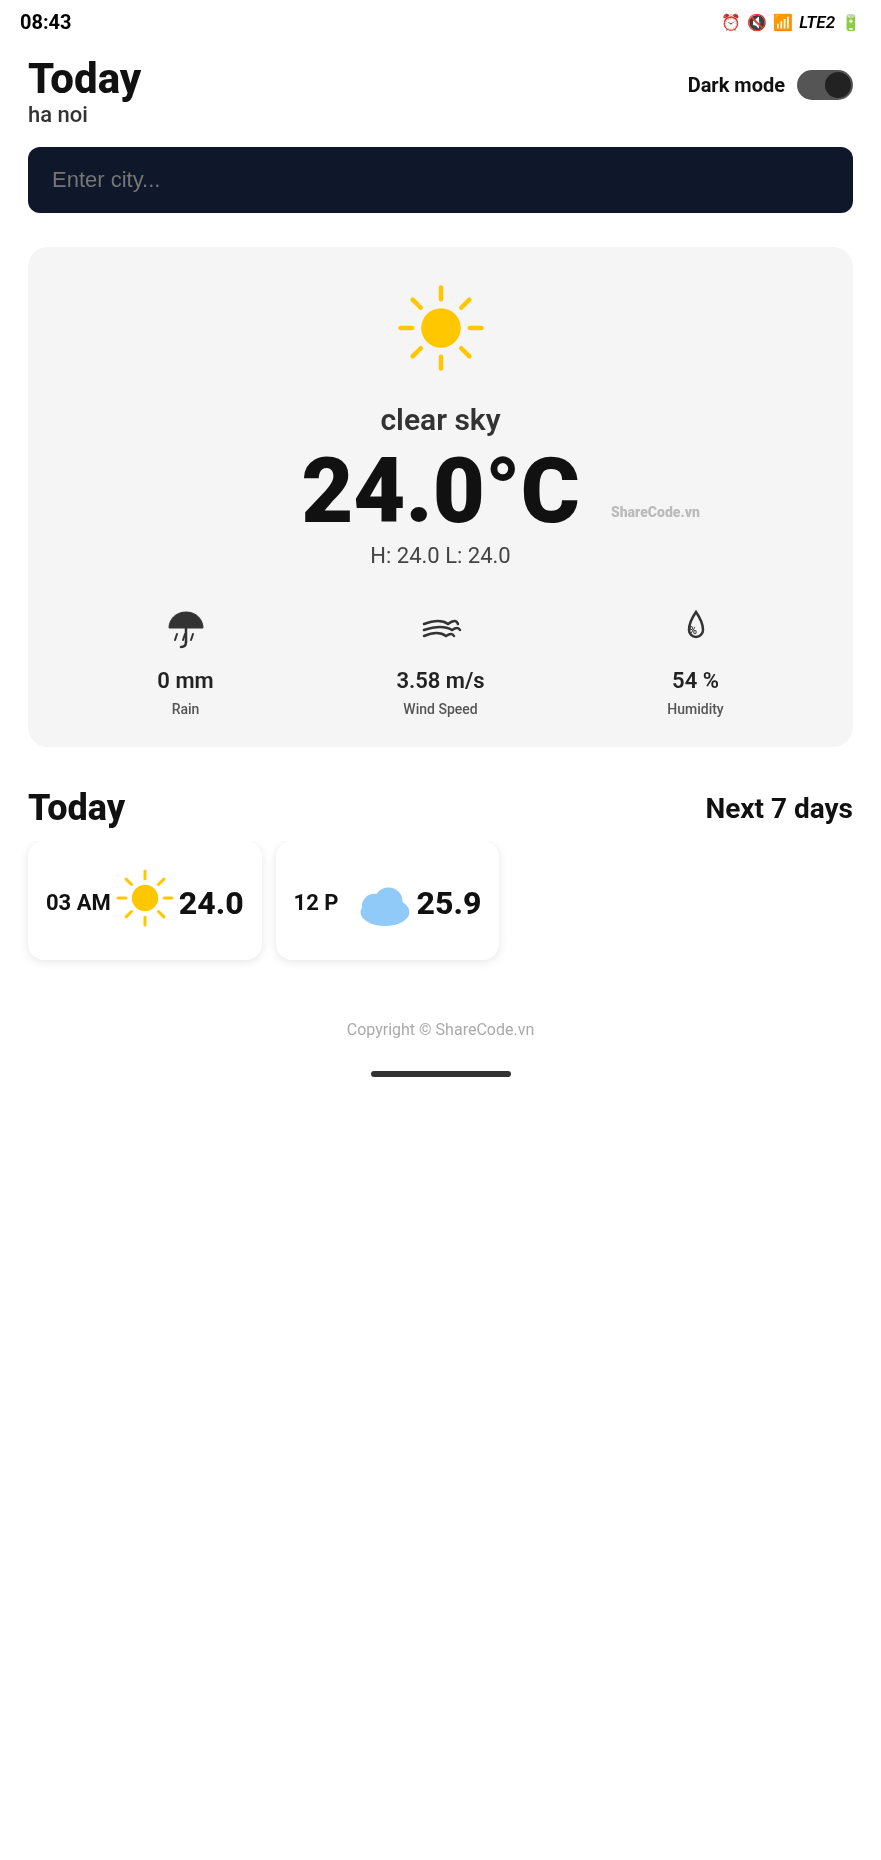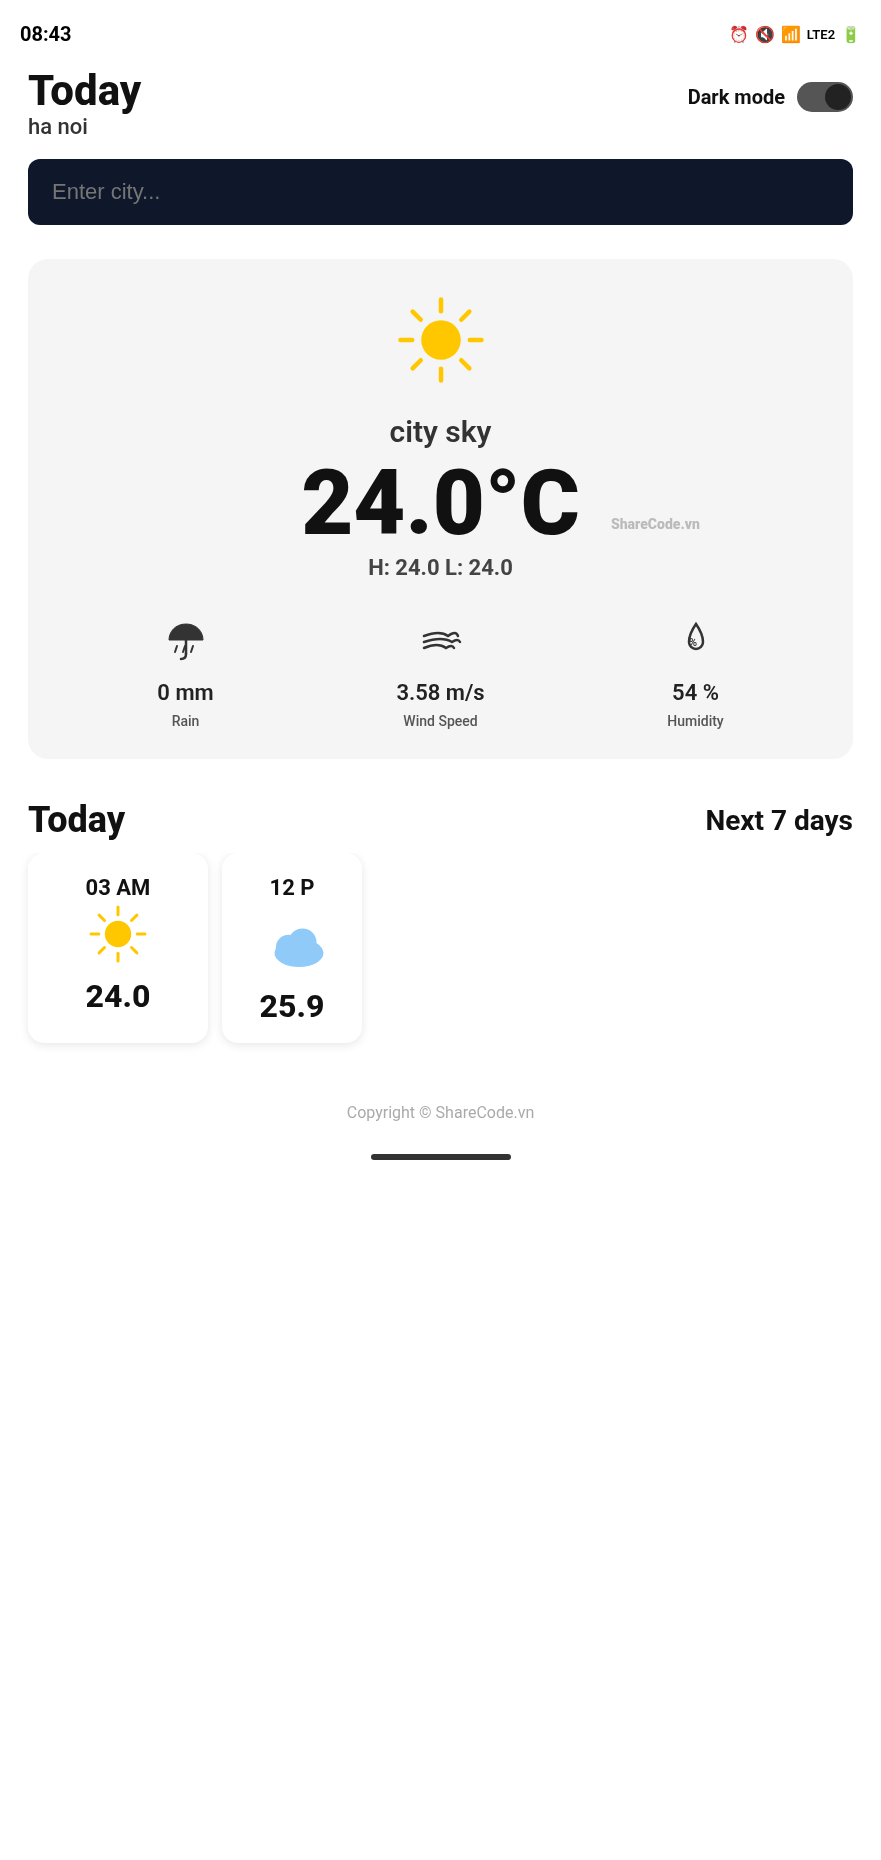--- a/index.html
+++ b/index.html
@@ -11,21 +11,21 @@
       min-height: 1860px;
       overflow-x: hidden;
       position: relative;
     }
 
     
     .status-bar {
       display: flex;
       justify-content: space-between;
       align-items: center;
-      padding: 22px 20px 6px 20px;
+      padding: 10px 20px 6px 20px;
       font-size: 18px;
       font-weight: 600;
       color: #000;
     }
     .status-bar-time { font-size: 20px; font-weight: 700; }
     .status-icons {
       display: flex;
       align-items: center;
       gap: 6px;
       font-size: 14px;
@@ -130,21 +130,21 @@
     .watermark {
       position: absolute;
       right: -120px;
       bottom: 18px;
       font-size: 14px;
       color: #bbb;
       white-space: nowrap;
     }
     .weather-high-low {
       font-size: 22px;
-      font-weight: 700;
+      font-weight: 400;
       color: #444;
       margin-bottom: 30px;
     }
 
     .weather-stats {
       display: flex;
       justify-content: space-around;
       width: 100%;
       padding-top: 10px;
     }
@@ -191,21 +191,20 @@
       overflow-x: hidden;
       padding: 0 28px 20px;
       gap: 14px;
     }
     .hourly-card {
       background: #fff;
       border-radius: 16px;
       box-shadow: 0 2px 10px rgba(0,0,0,0.1);
       padding: 22px 18px 18px;
       display: flex;
-      flex-direction: column;
       align-items: center;
       gap: 4px;
       min-width: 180px;
       flex-shrink: 0;
     }
     .hourly-time {
       font-size: 22px;
       font-weight: 700;
       color: #111;
     }
@@ -264,21 +263,21 @@
   </style>
 </head>
 <body>
 
 <div class="status-bar">
   <span class="status-bar-time">08:43</span>
   <div class="status-icons">
     <span class="status-icon">⏰</span>
     <span class="status-icon">🔇</span>
     <span class="status-icon">📶</span>
-    <span style="font-size:13px; font-weight:600;">LTE2</span>
+    <span style="font-size:17px; font-weight:600;font-style:italic;">LTE2</span>
     <span class="status-icon">🔋</span>
   </div>
 </div>
 
 <div class="header">
   <div class="header-left">
     <div class="header-title">Today</div>
     <div class="header-city">ha noi</div>
   </div>
   <div class="header-right">
@@ -303,21 +302,21 @@
       <line x1="50" y1="82" x2="50" y2="95" stroke="#FFC700" stroke-width="5" stroke-linecap="round"></line>
       <line x1="5" y1="50" x2="18" y2="50" stroke="#FFC700" stroke-width="5" stroke-linecap="round"></line>
       <line x1="82" y1="50" x2="95" y2="50" stroke="#FFC700" stroke-width="5" stroke-linecap="round"></line>
       <line x1="18.5" y1="18.5" x2="27.5" y2="27.5" stroke="#FFC700" stroke-width="5" stroke-linecap="round"></line>
       <line x1="72.5" y1="72.5" x2="81.5" y2="81.5" stroke="#FFC700" stroke-width="5" stroke-linecap="round"></line>
       <line x1="81.5" y1="18.5" x2="72.5" y2="27.5" stroke="#FFC700" stroke-width="5" stroke-linecap="round"></line>
       <line x1="27.5" y1="72.5" x2="18.5" y2="81.5" stroke="#FFC700" stroke-width="5" stroke-linecap="round"></line>
     </svg>
   </div>
 
-  <div class="weather-description">city sky</div>
+  <div class="weather-description">clear sky</div>
 
   <div class="weather-temp">
     <span>24.0°C</span>
     <span class="watermark">ShareCode.vn</span>
   </div>
 
   <div class="weather-high-low">H: 24.0 L: 24.0</div>
 
   <div class="weather-stats">
 

